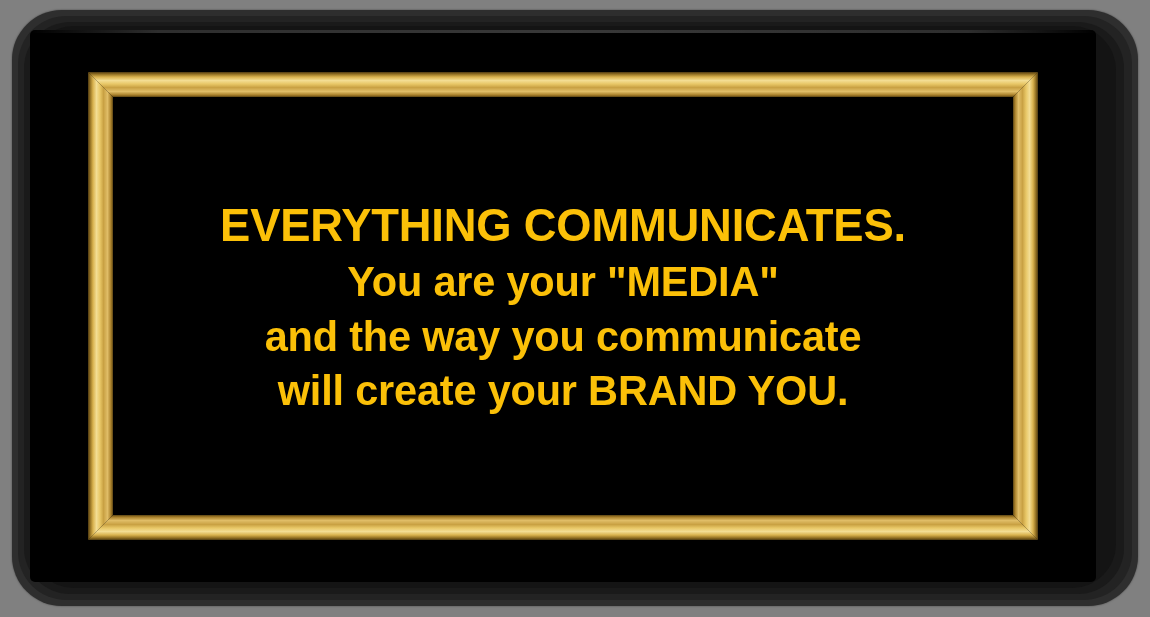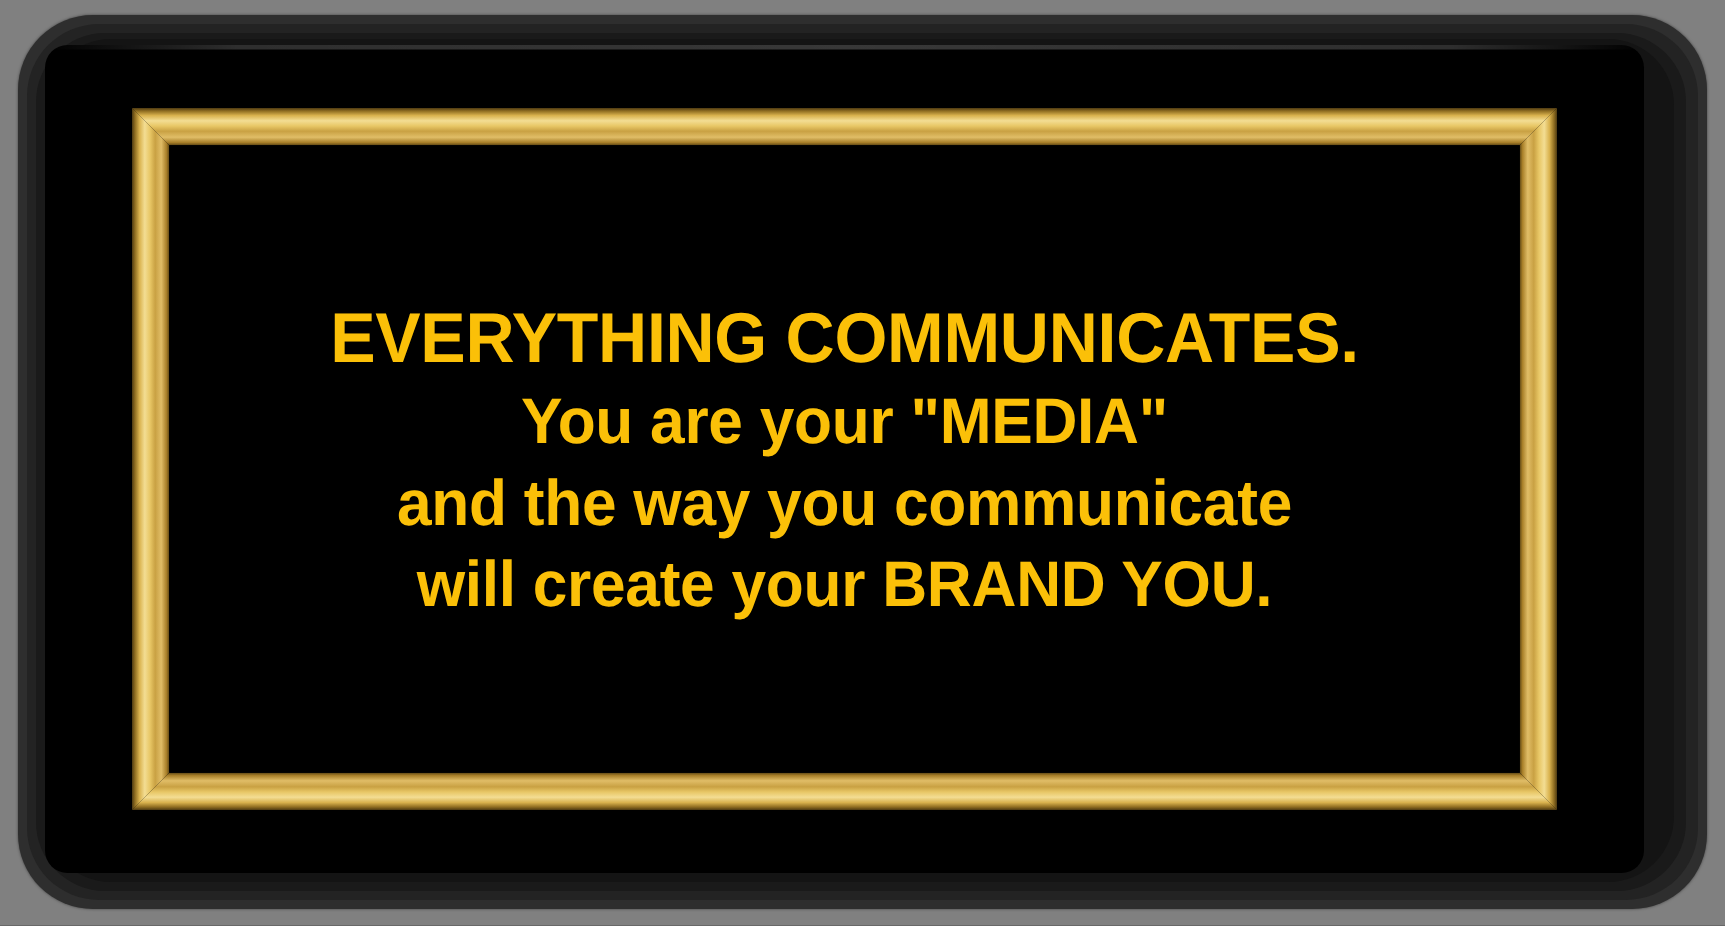--- a/index.html
+++ b/index.html
@@ -52,21 +52,21 @@
   }
 
   
   .card {
     position: absolute;
     left: 30px;
     top: 30px;
     width: 1066px;
     height: 552px;
     background: #000000;
-    border-radius: 15px;
+    border-radius: 5px;
     overflow: hidden;
   }
   
   .card::before {
     content: "";
     position: absolute;
     left: 0; top: 0; right: 0; height: 3px;
     background: linear-gradient(90deg,
       rgba(255,255,255,0) 0%,
       rgba(255,255,255,.18) 12%,

